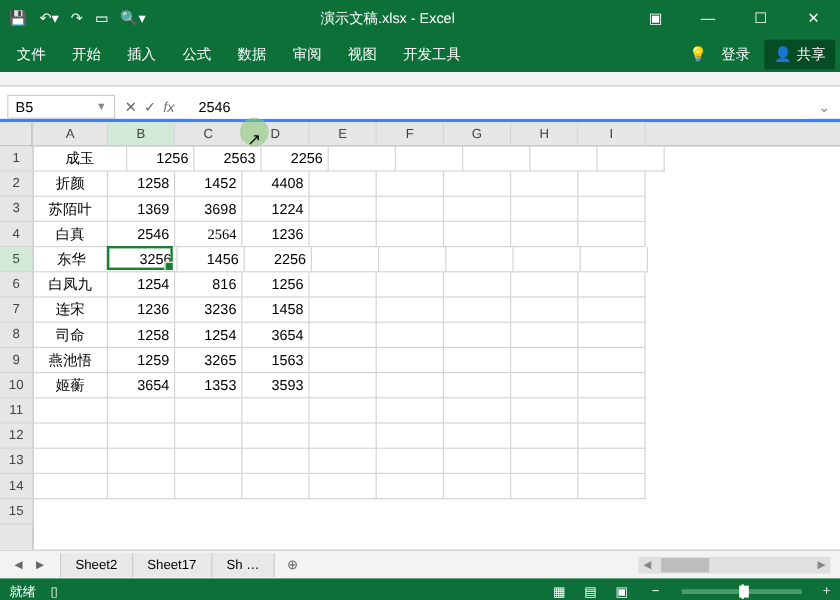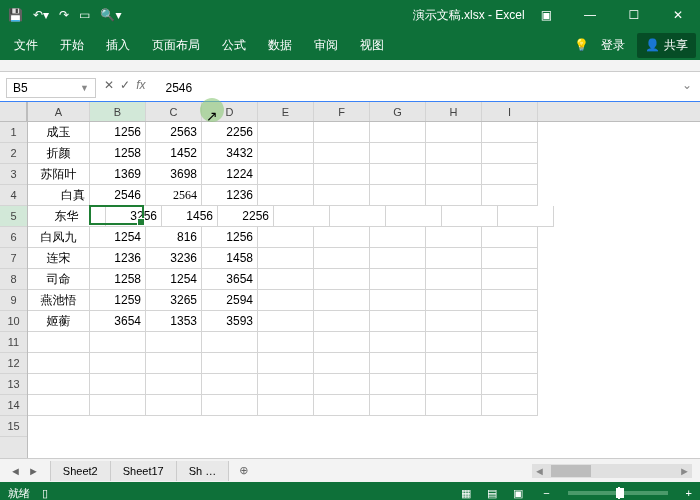--- a/index.html
+++ b/index.html
@@ -1,31 +1,31 @@
 <!DOCTYPE html>
 <html><head>
 <meta charset="utf-8">
 <style>
 * { margin: 0; padding: 0; box-sizing: border-box; font-family: "Microsoft YaHei", "Segoe UI", sans-serif; }
 body { width: 700px; height: 500px; background: #fff; overflow: hidden; position: relative; }
 
 .titlebar { height: 30px; background: #0e7039; display: flex; align-items: center; color: #fff; font-size: 12px; }
 .titlebar .qat { display: flex; gap: 10px; padding-left: 8px; }
-.titlebar .title { flex: 1; text-align: right; }
+.titlebar .title { flex: 1; text-align: center; }
 .titlebar .winbtns { display: flex; }
 .titlebar .winbtn { width: 44px; height: 30px; display: flex; align-items: center; justify-content: center; }
 
 .ribbon-tabs { height: 30px; background: #0e7039; display: flex; align-items: center; color: #fff; font-size: 12px; padding: 0 4px; gap: 2px; }
 .ribbon-tab { padding: 6px 10px; cursor: default; white-space: nowrap; }
 .ribbon-spacer { flex: 1; }
 .share-btn { background: #064d26; padding: 4px 8px; display: flex; align-items: center; gap: 4px; border-radius: 2px; }
 
 .ribbon-body { height: 12px; background: #f3f3f3; border-bottom: 1px solid #ccc; }
 
-.formula-bar { height: 24px; display: flex; align-items: flex-start; border-bottom: 1px solid #3b82f6; font-size: 12px; background: #fff; margin-top: 6px; }
+.formula-bar { height: 24px; display: flex; align-items: center; border-bottom: 3px solid #3b82f6; font-size: 12px; background: #fff; margin-top: 6px; }
 .name-box { width: 90px; border: 1px solid #ccc; height: 20px; margin-left: 6px; padding: 0 6px; display: flex; align-items: center; justify-content: space-between; }
 .name-box .dd { color: #888; font-size: 9px; }
 .fx-btns { display: flex; align-items: center; gap: 6px; padding: 0 8px; color: #666; }
 .fx-label { font-style: italic; color: #777; padding-right: 6px; }
 .formula-input { flex: 1; padding: 0 6px; border: none; outline: none; font-size: 12px; height: 20px; }
 .formula-expand { padding: 0 8px; color: #888; }
 
 .grid-area { position: relative; display: flex; height: 356px; }
 .row-headers { width: 28px; background: #e6e6e6; border-right: 1px solid #bdbdbd; }
 .corner { height: 20px; background: #e6e6e6; border-bottom: 1px solid #bdbdbd; border-right: 1px solid #bdbdbd; }
@@ -82,25 +82,25 @@
     <div class="winbtn">—</div>
     <div class="winbtn">☐</div>
     <div class="winbtn">✕</div>
   </div>
 </div>
 
 <div class="ribbon-tabs">
   <div class="ribbon-tab">文件</div>
   <div class="ribbon-tab">开始</div>
   <div class="ribbon-tab">插入</div>
-  <div class="ribbon-tab">页面布局</div>
   <div class="ribbon-tab">公式</div>
   <div class="ribbon-tab">数据</div>
   <div class="ribbon-tab">审阅</div>
   <div class="ribbon-tab">视图</div>
+  <div class="ribbon-tab">开发工具</div>
   <div class="ribbon-spacer"></div>
   <span class="icon">💡</span>
   <div class="ribbon-tab">登录</div>
   <div class="share-btn">
     <span class="icon">👤</span>
     <span>共享</span>
   </div>
 </div>
 
 <div class="ribbon-body"></div>
@@ -145,65 +145,65 @@
         <div class="col-h" style="width: 56px;">C</div>
         <div class="col-h" style="width: 56px;">D</div>
         <div class="col-h" style="width: 56px;">E</div>
         <div class="col-h" style="width: 56px;">F</div>
         <div class="col-h" style="width: 56px;">G</div>
         <div class="col-h" style="width: 56px;">H</div>
         <div class="col-h" style="width: 56px;">I</div>
       </div>
     <div class="cells">
         <div class="cell-row">
-          <div class="cell left" style="width: 62px;">成玉</div>
+          <div class="cell left" style="width: 78px;">成玉</div>
           <div class="cell" style="width: 56px;">1256</div>
           <div class="cell" style="width: 56px;">2563</div>
           <div class="cell" style="width: 56px;">2256</div>
           <div class="cell" style="width: 56px;"></div>
           <div class="cell" style="width: 56px;"></div>
           <div class="cell" style="width: 56px;"></div>
           <div class="cell" style="width: 56px;"></div>
           <div class="cell" style="width: 56px;"></div>
         </div>
         <div class="cell-row">
           <div class="cell left" style="width: 62px;">折颜</div>
           <div class="cell" style="width: 56px;">1258</div>
           <div class="cell" style="width: 56px;">1452</div>
-          <div class="cell" style="width: 56px;">3432</div>
+          <div class="cell" style="width: 56px;">4408</div>
           <div class="cell" style="width: 56px;"></div>
           <div class="cell" style="width: 56px;"></div>
           <div class="cell" style="width: 56px;"></div>
           <div class="cell" style="width: 56px;"></div>
           <div class="cell" style="width: 56px;"></div>
         </div>
         <div class="cell-row">
           <div class="cell left" style="width: 62px;">苏陌叶</div>
           <div class="cell" style="width: 56px;">1369</div>
           <div class="cell" style="width: 56px;">3698</div>
           <div class="cell" style="width: 56px;">1224</div>
           <div class="cell" style="width: 56px;"></div>
           <div class="cell" style="width: 56px;"></div>
           <div class="cell" style="width: 56px;"></div>
           <div class="cell" style="width: 56px;"></div>
           <div class="cell" style="width: 56px;"></div>
         </div>
         <div class="cell-row">
-          <div class="cell left" style="width: 62px; text-align: right;">白真</div>
+          <div class="cell left" style="width: 62px;">白真</div>
           <div class="cell" style="width: 56px;">2546</div>
           <div class="cell" style="width: 56px; font-family: Liberation Serif, serif;">2564</div>
           <div class="cell" style="width: 56px;">1236</div>
           <div class="cell" style="width: 56px;"></div>
           <div class="cell" style="width: 56px;"></div>
           <div class="cell" style="width: 56px;"></div>
           <div class="cell" style="width: 56px;"></div>
           <div class="cell" style="width: 56px;"></div>
         </div>
         <div class="cell-row">
-          <div class="cell left" style="width: 78px;">东华</div>
+          <div class="cell left" style="width: 64px;">东华</div>
           <div class="cell" style="width: 56px;">3256</div>
           <div class="cell" style="width: 56px;">1456</div>
           <div class="cell" style="width: 56px;">2256</div>
           <div class="cell" style="width: 56px;"></div>
           <div class="cell" style="width: 56px;"></div>
           <div class="cell" style="width: 56px;"></div>
           <div class="cell" style="width: 56px;"></div>
           <div class="cell" style="width: 56px;"></div>
         </div>
         <div class="cell-row">
@@ -236,21 +236,21 @@
           <div class="cell" style="width: 56px;"></div>
           <div class="cell" style="width: 56px;"></div>
           <div class="cell" style="width: 56px;"></div>
           <div class="cell" style="width: 56px;"></div>
           <div class="cell" style="width: 56px;"></div>
         </div>
         <div class="cell-row">
           <div class="cell left" style="width: 62px;">燕池悟</div>
           <div class="cell" style="width: 56px;">1259</div>
           <div class="cell" style="width: 56px;">3265</div>
-          <div class="cell" style="width: 56px;">2594</div>
+          <div class="cell" style="width: 56px;">1563</div>
           <div class="cell" style="width: 56px;"></div>
           <div class="cell" style="width: 56px;"></div>
           <div class="cell" style="width: 56px;"></div>
           <div class="cell" style="width: 56px;"></div>
           <div class="cell" style="width: 56px;"></div>
         </div>
         <div class="cell-row">
           <div class="cell left" style="width: 62px;">姬蘅</div>
           <div class="cell" style="width: 56px;">3654</div>
           <div class="cell" style="width: 56px;">1353</div>

